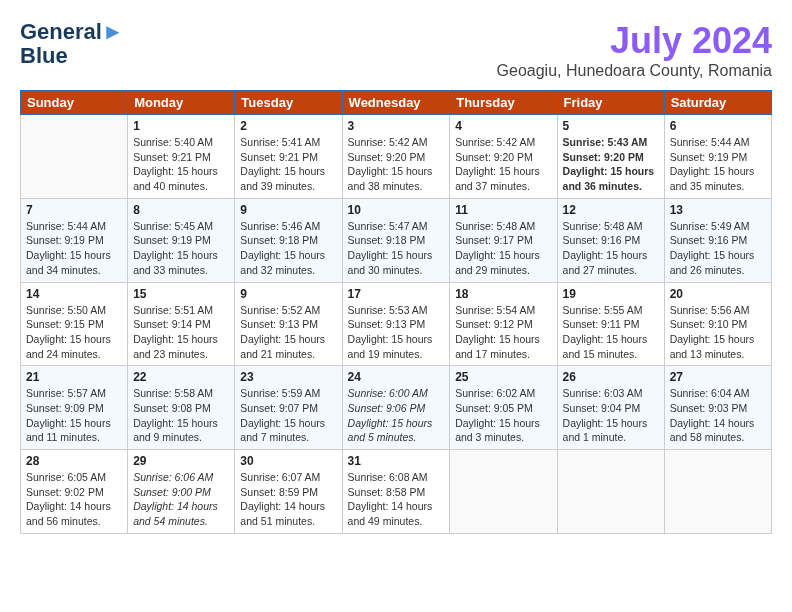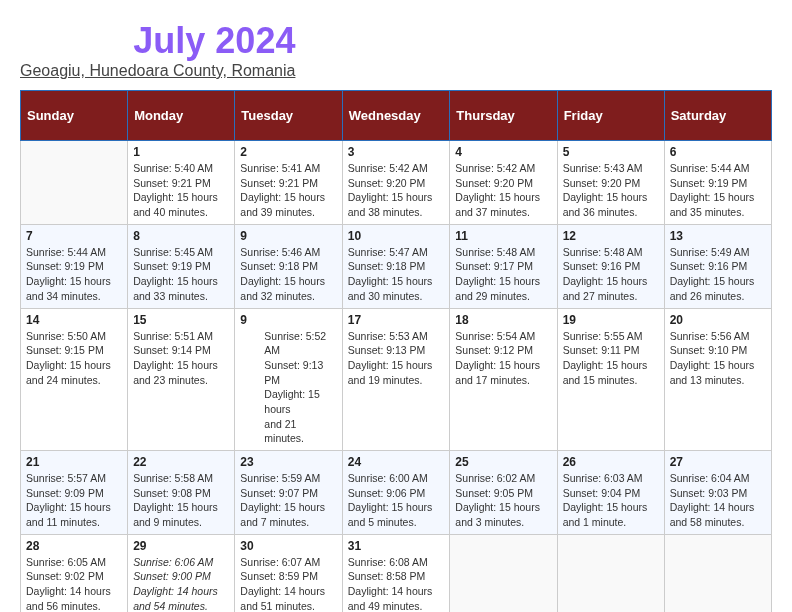--- a/index.html
+++ b/index.html
@@ -33,32 +33,31 @@
       text-align: right;
     }
     .month-title {
       font-size: 36px;
       font-weight: bold;
       color: #8b5cf6;
     }
     .subtitle {
       font-size: 16px;
       color: #444;
-      text-decoration: underline;
     }
     table {
       width: 100%;
       border-collapse: collapse;
       font-size: 11px;
     }
     thead tr th {
-      background-color: #7f1d1d;
+      background-color: #c2410c;
       color: #fff;
       text-align: left;
-      padding: 17px 6px;
+      padding: 4px 6px;
       font-size: 13px;
       font-weight: bold;
       border: 1px solid #2a6ebb;
     }
     tbody tr td {
       border: 1px solid #ccc;
       vertical-align: top;
       padding: 4px 5px;
       min-height: 70px;
       height: 80px;
@@ -83,20 +82,27 @@
       background-color: #fff;
     }
     tbody tr:nth-child(even) {
       background-color: #f4f8ff;
     }
   </style>
 </head>
 <body>
 
 <div class="header-area">
+  <div class="logo">
+    <div>
+      <div class="logo-text">
+        General<span>►</span><br>Blue
+      </div>
+    </div>
+  </div>
   <div class="title-area">
     <div class="month-title">July 2024</div>
     <div class="subtitle">Geoagiu, Hunedoara County, Romania</div>
   </div>
 </div>
 
 <table>
   <thead>
     <tr id="header-row">
     <th>Sunday</th>
@@ -134,21 +140,21 @@
         </td>
         <td>
           <span class="day-num">4</span>
           <div class="day-info" style="white-space: pre-line;">Sunrise: 5:42 AM
 Sunset: 9:20 PM
 Daylight: 15 hours
 and 37 minutes.</div>
         </td>
         <td>
           <span class="day-num">5</span>
-          <div class="day-info" style="white-space: pre-line;">Sunrise: 5:43 AM
+          <div class="day-info" style="white-space: pre-line; font-weight: bold;">Sunrise: 5:43 AM
 Sunset: 9:20 PM
 Daylight: 15 hours
 and 36 minutes.</div>
         </td>
         <td>
           <span class="day-num">6</span>
           <div class="day-info" style="white-space: pre-line;">Sunrise: 5:44 AM
 Sunset: 9:19 PM
 Daylight: 15 hours
 and 35 minutes.</div>
@@ -215,21 +221,21 @@
         </td>
         <td>
           <span class="day-num">15</span>
           <div class="day-info" style="white-space: pre-line;">Sunrise: 5:51 AM
 Sunset: 9:14 PM
 Daylight: 15 hours
 and 23 minutes.</div>
         </td>
         <td>
           <span class="day-num">9</span>
-          <div class="day-info" style="white-space: pre-line; margin-left: 24px;">Sunrise: 5:52 AM
+          <div class="day-info" style="white-space: pre-line;">Sunrise: 5:52 AM
 Sunset: 9:13 PM
 Daylight: 15 hours
 and 21 minutes.</div>
         </td>
         <td>
           <span class="day-num">17</span>
           <div class="day-info" style="white-space: pre-line;">Sunrise: 5:53 AM
 Sunset: 9:13 PM
 Daylight: 15 hours
 and 19 minutes.</div>
@@ -273,21 +279,21 @@
         </td>
         <td>
           <span class="day-num">23</span>
           <div class="day-info" style="white-space: pre-line;">Sunrise: 5:59 AM
 Sunset: 9:07 PM
 Daylight: 15 hours
 and 7 minutes.</div>
         </td>
         <td>
           <span class="day-num">24</span>
-          <div class="day-info" style="white-space: pre-line;">Sunrise: 6:00 AM
+          <div class="day-info" style="white-space: pre-line; font-style: italic;">Sunrise: 6:00 AM
 Sunset: 9:06 PM
 Daylight: 15 hours
 and 5 minutes.</div>
         </td>
         <td>
           <span class="day-num">25</span>
           <div class="day-info" style="white-space: pre-line;">Sunrise: 6:02 AM
 Sunset: 9:05 PM
 Daylight: 15 hours
 and 3 minutes.</div>

